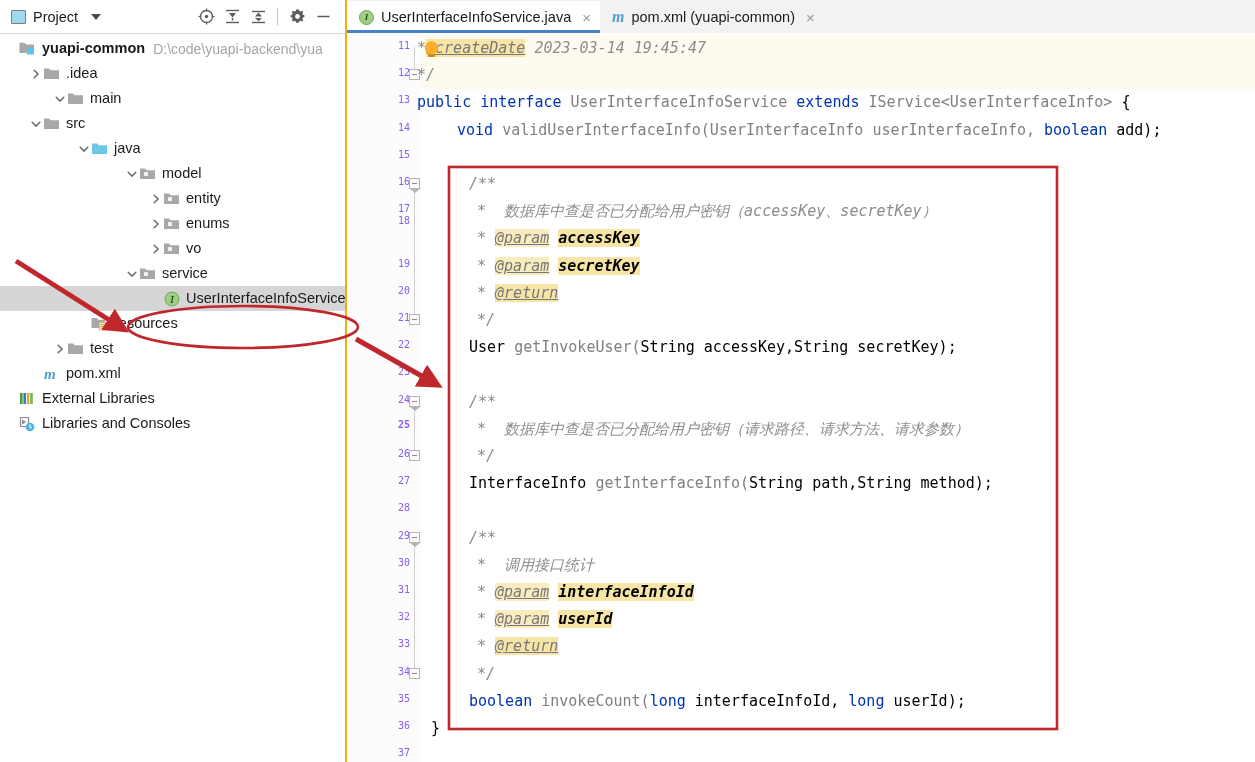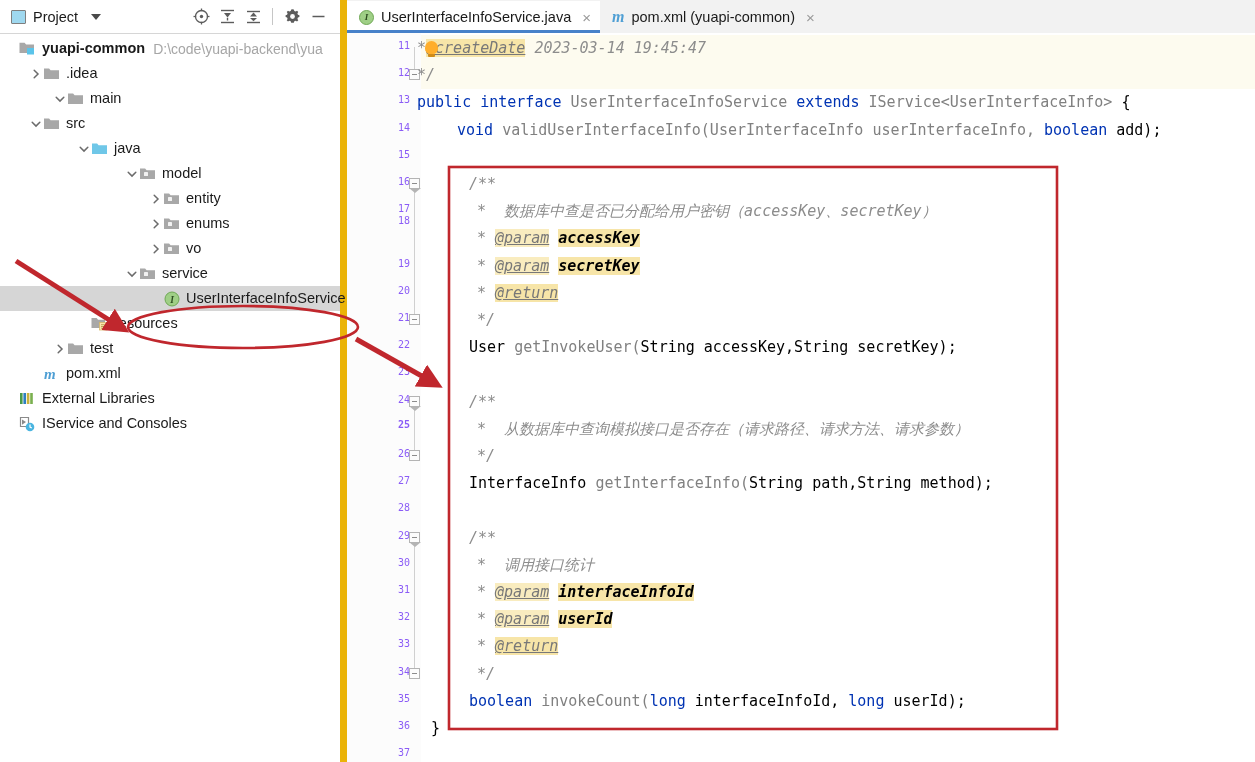--- a/index.html
+++ b/index.html
@@ -8,21 +8,21 @@
     background:#ffffff;
     font-family:"Liberation Sans",sans-serif;
     font-size:13px;color:#000;
     -webkit-font-smoothing:antialiased;
   }
   #root{position:relative;width:1255px;height:762px;overflow:hidden;}
 
   
   #project-panel{
     position:absolute;left:0;top:0;width:347px;height:762px;
-    background:#ffffff;border-right:7px solid #eab308;box-sizing:border-box;
+    background:#ffffff;border-right:2px solid #eab308;box-sizing:border-box;
   }
   #project-toolbar{
     position:relative;height:33px;border-bottom:1px solid #d6d6d6;
     display:flex;align-items:center;background:#fff;
   }
   .pt-title{display:flex;align-items:center;gap:7px;padding-left:11px;}
   .pt-title .sq{
     width:15px;height:14px;border:1px solid #7f7f7f;background:#9fd8ef;
     box-sizing:border-box;border-radius:1px;
   }
@@ -396,21 +396,21 @@
           <span style="width: 5px; flex: 0 0 auto;"></span>
           <span class="arrow tw"></span>
           <span class="ico">
             <svg width="17" height="16" viewBox="0 0 17 16">
               <path d="M1.5 1.5h8v9h-8z" fill="none" stroke="#8a8a8a" stroke-width="1.2"></path>
               <path d="M3 3.5l4 2.6-4 2.6z" fill="#8a8a8a"></path>
               <circle cx="11" cy="11" r="4.3" fill="#4ab5e0"></circle>
               <path d="M11 8.5v2.6l1.8 1" stroke="#fff" stroke-width="1.2" fill="none"></path>
             </svg>
           </span>
-          <span class="lbl">IService and Consoles</span>
+          <span class="lbl">Libraries and Consoles</span>
         </div>
       </div>
   </div>
 
   <div id="editor">
     <div id="tabbar">
         <div class="tab active">
           <span class="ifc-badge" style="display: flex;">I</span>
           <span>UserInterfaceInfoService.java</span>
           <span class="x">×</span>
@@ -472,21 +472,21 @@
           <div class="code-line" style="top: 60.4px; left: 70px;"><span class="kw">public</span> <span class="kw">interface</span> <span class="id">UserInterfaceInfoService</span> <span class="kw">extends</span> <span class="id">IService&lt;UserInterfaceInfo&gt;</span> <span class="plain">{</span></div>
           <div class="code-line" style="top: 87.6px; left: 110px;"><span class="kw">void</span> <span class="id">validUserInterfaceInfo(UserInterfaceInfo userInterfaceInfo,</span> <span class="kw">boolean</span> <span class="plain">add);</span></div>
           <div class="code-line" style="top: 142px; left: 122px;"><span class="cm">/**</span></div>
           <div class="code-line" style="top: 169.2px; left: 130px;"><span class="cm">*</span>  <span class="cm">数据库中查是否已分配给用户密钥（accessKey、secretKey）</span></div>
           <div class="code-line" style="top: 196.4px; left: 130px;"><span class="cm">*</span> <span class="cmtag hlt2">@param</span> <span class="hlt" style="font-style:italic;font-weight:bold;">accessKey</span></div>
           <div class="code-line" style="top: 223.6px; left: 130px;"><span class="cm">*</span> <span class="cmtag hlt2">@param</span> <span class="hlt" style="font-style:italic;font-weight:bold;">secretKey</span></div>
           <div class="code-line" style="top: 250.8px; left: 130px;"><span class="cm">*</span> <span class="cmtag hlt">@return</span></div>
           <div class="code-line" style="top: 278px; left: 130px;"><span class="cm">*/</span></div>
           <div class="code-line" style="top: 305.2px; left: 122px;"><span class="plain">User</span> <span class="id">getInvokeUser(</span><span class="plain">String accessKey,String secretKey);</span></div>
           <div class="code-line" style="top: 359.6px; left: 122px;"><span class="cm">/**</span></div>
-          <div class="code-line" style="top: 386.8px; left: 130px;"><span class="cm">*</span>  <span class="cm">从数据库中查询模拟接口是否存在（请求路径、请求方法、请求参数）</span></div>
+          <div class="code-line" style="top: 386.8px; left: 130px;"><span class="cm">*</span>  <span class="cm">数据库中查是否已分配给用户密钥（请求路径、请求方法、请求参数）</span></div>
           <div class="code-line" style="top: 414px; left: 130px;"><span class="cm">*/</span></div>
           <div class="code-line" style="top: 441.2px; left: 122px;"><span class="plain">InterfaceInfo</span> <span class="id">getInterfaceInfo(</span><span class="plain">String path,String method);</span></div>
           <div class="code-line" style="top: 495.6px; left: 122px;"><span class="cm">/**</span></div>
           <div class="code-line" style="top: 522.8px; left: 130px;"><span class="cm">*</span>  <span class="cm">调用接口统计</span></div>
           <div class="code-line" style="top: 550px; left: 130px;"><span class="cm">*</span> <span class="cmtag hlt2">@param</span> <span class="hlt" style="font-style:italic;font-weight:bold;">interfaceInfoId</span></div>
           <div class="code-line" style="top: 577.2px; left: 130px;"><span class="cm">*</span> <span class="cmtag hlt2">@param</span> <span class="hlt" style="font-style:italic;font-weight:bold;">userId</span></div>
           <div class="code-line" style="top: 604.4px; left: 130px;"><span class="cm">*</span> <span class="cmtag hlt">@return</span></div>
           <div class="code-line" style="top: 631.6px; left: 130px;"><span class="cm">*/</span></div>
           <div class="code-line" style="top: 658.8px; left: 122px;"><span class="kw">boolean</span> <span class="id">invokeCount(</span><span class="kw">long</span> <span class="plain">interfaceInfoId,</span> <span class="kw">long</span> <span class="plain">userId);</span></div>
           <div class="code-line" style="top: 686px; left: 84px;"><span class="plain">}</span></div>

